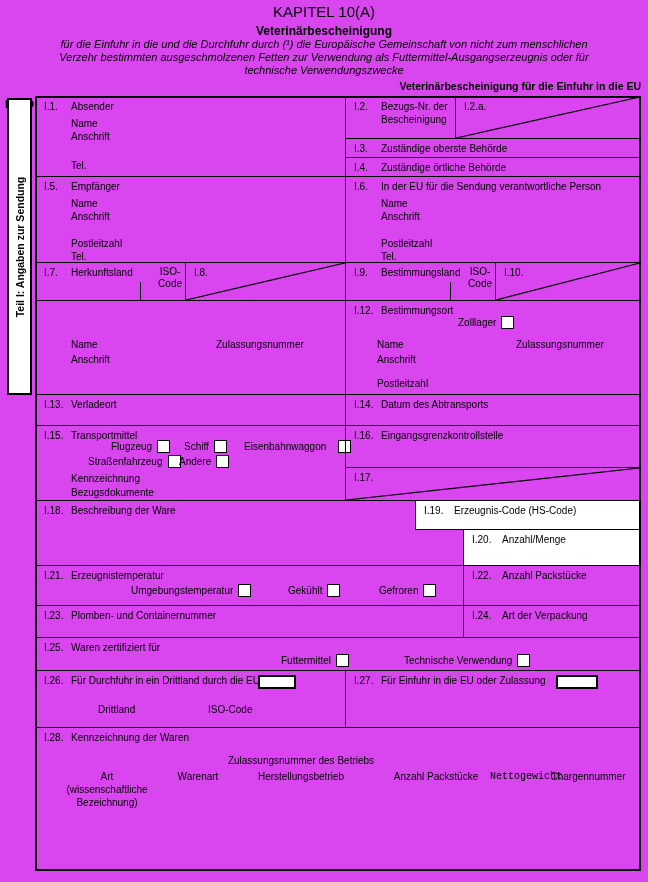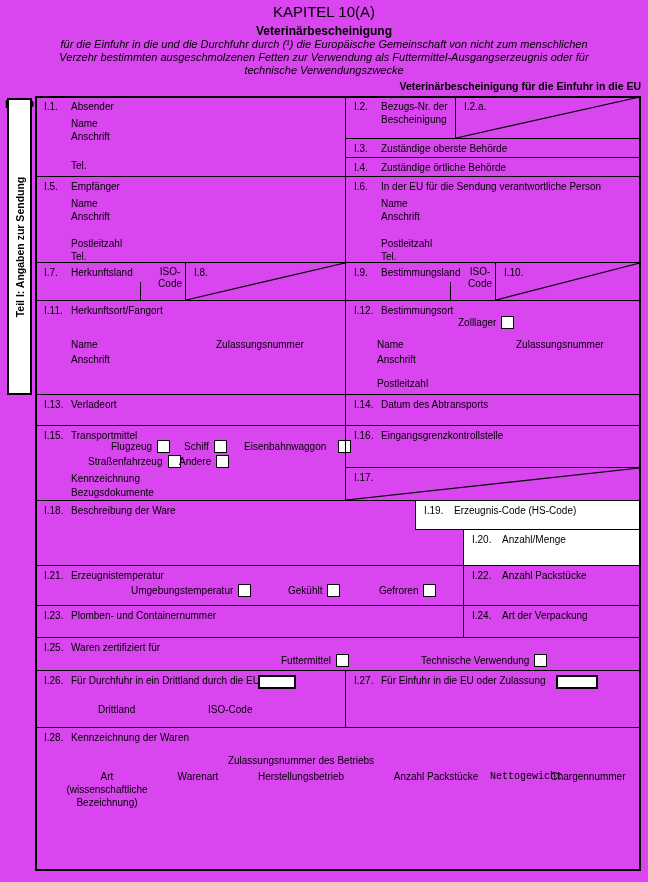--- a/index.html
+++ b/index.html
@@ -143,24 +143,20 @@
   <div class="cell f" style="left:495px;top:262px;width:146px;height:39px;">
     <div class="head">
         <span class="num" style="width:30px;">I.10.</span>
       </div>
     <svg class="diag">
         <line x1="0" y1="100%" x2="100%" y2="0"></line>
       </svg>
   </div>
 
   <div class="cell f" style="left:35px;top:300px;width:311px;height:95px;">
-    <div class="head">
-        <span class="num">I.11.</span>
-        <span>Herkunftsort/Fangort</span>
-      </div>
     <span class="sub" style="left:35px;top:37px;">Name</span>
     <span class="sub" style="left:180px;top:37px;">Zulassungsnummer</span>
     <span class="sub" style="left:35px;top:52px;">Anschrift</span>
   </div>
 
   <div class="cell f" style="left:345px;top:300px;width:296px;height:95px;">
     <div class="head">
         <span class="num">I.12.</span>
         <span>Bestimmungsort</span>
       </div>
@@ -290,21 +286,21 @@
 
   <div class="cell f" style="left:35px;top:637px;width:606px;height:34px;">
     <div class="head">
         <span class="num">I.25.</span>
         <span>Waren zertifiziert für</span>
       </div>
     <div class="opt" style="left:245px;top:16px;">
         <span>Futtermittel</span>
         <span class="cbx"></span>
       </div>
-    <div class="opt" style="left:385px;top:16px;">
+    <div class="opt" style="left:368px;top:16px;">
         <span>Technische Verwendung</span>
         <span class="cbx"></span>
       </div>
   </div>
 
   <div class="cell f" style="left:35px;top:670px;width:311px;height:58px;">
     <div class="head">
         <span class="num">I.26.</span>
         <span>Für Durchfuhr in ein Drittland durch die EU</span>
       </div>

